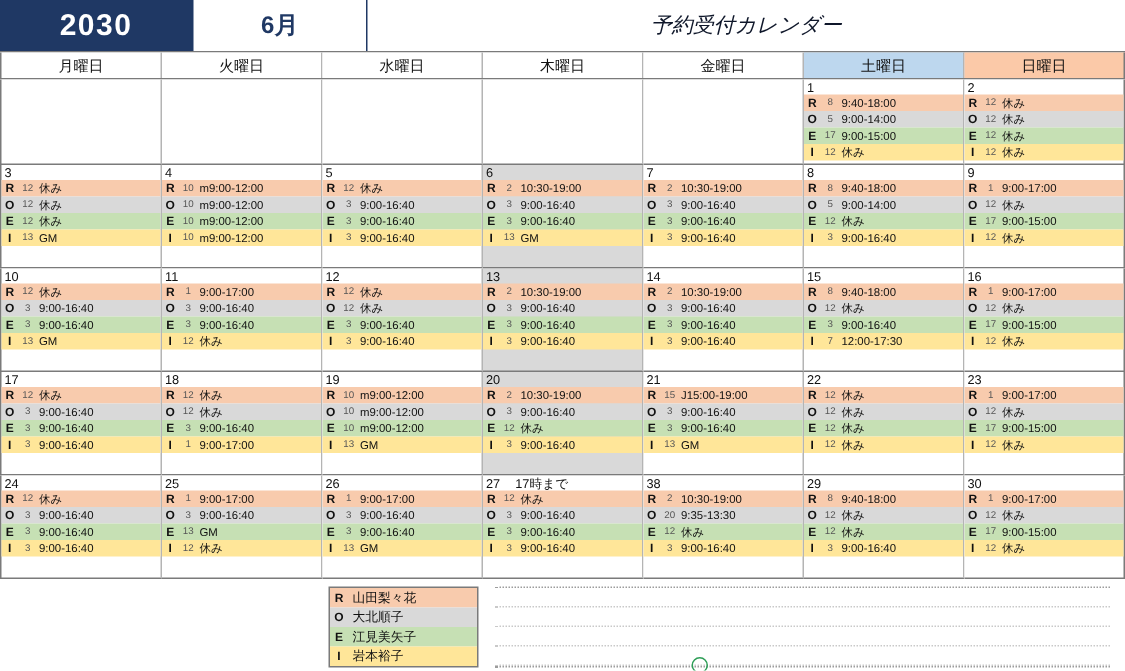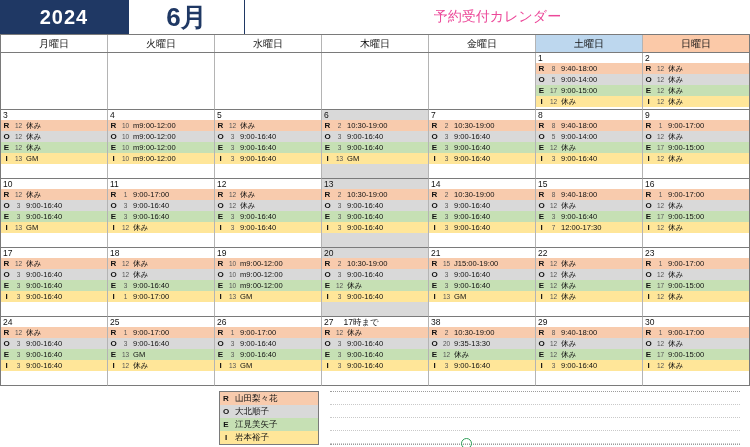--- a/index.html
+++ b/index.html
@@ -14,26 +14,26 @@
   
   .hdr{display:flex;align-items:stretch;height:34px;}
   .hdr-year{
     width:128px;background:#1f3864;color:#ffffff;
     display:flex;align-items:center;justify-content:center;
     font-size:20px;font-weight:bold;letter-spacing:1px;
   }
   .hdr-month{
     width:115px;background:#ffffff;color:#1f3864;
     display:flex;align-items:center;justify-content:center;
-    font-size:26px;font-weight:bold;
+    font-size:16px;font-weight:bold;
     border-left:1px solid #1f3864;border-right:1px solid #1f3864;
   }
   .hdr-title{
     flex:1;display:flex;align-items:center;justify-content:center;
-    font-size:14px;color:#ec4899;
+    font-size:14px;color:#0f172a;font-style:italic;
   }
 
   
   .dow{display:flex;height:17px;border-top:1px solid #7a7a7a;border-bottom:1px solid #7a7a7a;}
   .dow div{
     flex:1;display:flex;align-items:center;justify-content:center;
     font-size:10px;border-right:1px solid #b4b4b4;background:#ffffff;
   }
   .dow div:first-child{border-left:1px solid #7a7a7a;}
   .dow div:last-child{border-right:1px solid #7a7a7a;}
@@ -93,21 +93,21 @@
     position:absolute;left:461px;top:438px;width:9px;height:9px;
     border:1.5px solid #2e9e57;border-radius:50%;
   }
 </style>
 </head>
 <body>
 
 <div class="page">
 
   <div class="hdr">
-    <div class="hdr-year">2024</div>
+    <div class="hdr-year">2030</div>
     <div class="hdr-month">6月</div>
     <div class="hdr-title">予約受付カレンダー</div>
   </div>
 
   <div class="dow" id="dow-row">
       <div>月曜日</div>
       <div>火曜日</div>
       <div>水曜日</div>
       <div>木曜日</div>
       <div>金曜日</div>

